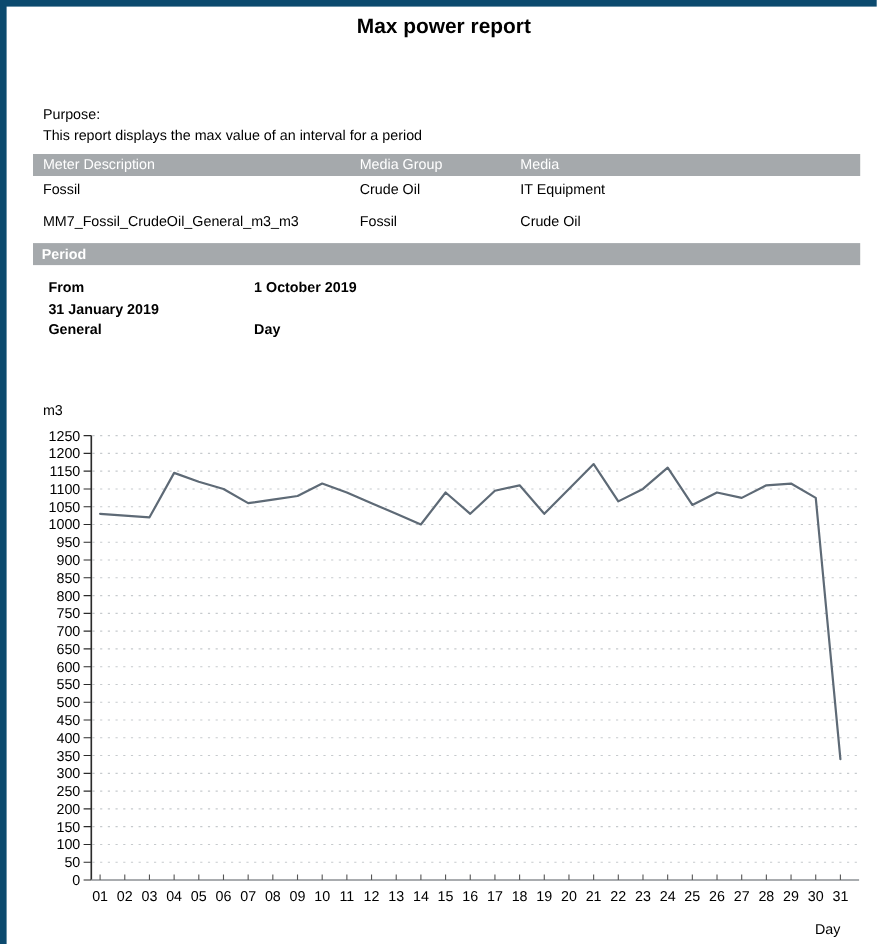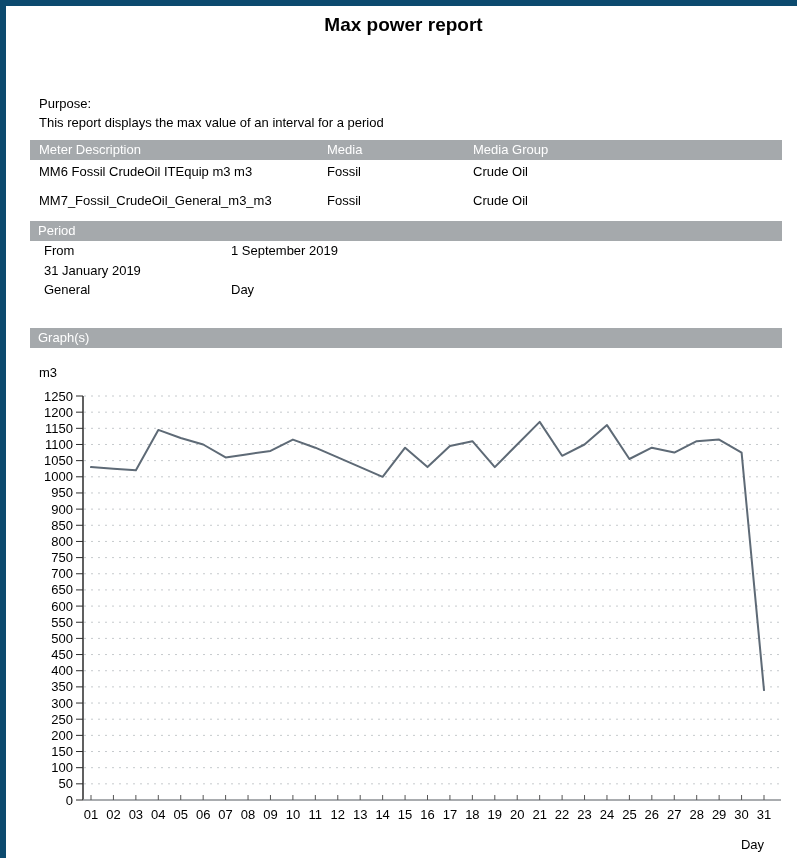--- a/index.html
+++ b/index.html
@@ -10,22 +10,22 @@
   }
   .title{position:absolute;top:8px;left:0;width:100%;text-align:center;
          font-size:19px;font-weight:bold;margin:0;}
   .purpose{position:absolute;top:88px;left:33px;line-height:19px;}
   .bar{background:#a5a9ac;color:#fff;height:20px;line-height:20px;box-sizing:border-box;}
   .tgrid{display:grid;grid-template-columns:297px 146px 144px 1fr;}
   .tgrid > *{line-height:20px;height:29px;white-space:nowrap;overflow:hidden;}
   .tgrid > :first-child{padding-left:9px;}
   .meter-table{position:absolute;top:134px;left:24px;width:752px;}
   .meter-rows{margin-top:2px;}
-  .period-section{position:absolute;top:215px;left:24px;width:752px;}
-  .pfields{margin-top:0;}
+  .period-section{position:absolute;top:215px;left:24px;width:752px;font-weight:bold;}
+  .pfields{margin-top:10px;}
   .pfield{display:grid;grid-template-columns:201px 1fr;height:19.5px;line-height:19.5px;}
   .pfield > :first-child{padding-left:14px;}
   .graphs-bar{position:absolute;top:322px;left:24px;width:752px;padding-left:8px;}
   .period-section .bar{padding-left:8px;}
   .m3-label{position:absolute;top:359px;left:33px;}
   #chart{position:absolute;top:378px;left:0;}
   #chart text{font-family:"Liberation Sans",sans-serif;font-size:13px;fill:#000;}
 </style>
 </head>
 <body>
@@ -35,55 +35,54 @@
   <h1 class="title">Max power report</h1>
 
   <div class="purpose">
     <div>Purpose:</div>
     <div>This report displays the max value of an interval for a period</div>
   </div>
 
   <div class="meter-table">
     <div class="bar tgrid">
       <div>Meter Description</div>
+      <div>Media Group</div>
       <div>Media</div>
-      <div>Media Group</div>
     </div>
     <div class="meter-rows" id="meter-rows">
         <div class="tgrid">
-          <div>MM6 Fossil CrudeOil ITEquip m3 m3</div>
           <div>Fossil</div>
           <div>Crude Oil</div>
+          <div>IT Equipment</div>
         </div>
         <div class="tgrid">
           <div>MM7_Fossil_CrudeOil_General_m3_m3</div>
           <div>Fossil</div>
           <div>Crude Oil</div>
         </div>
       </div>
   </div>
 
   <div class="period-section">
     <div class="bar">Period</div>
     <div class="pfields">
       <div class="pfield">
         <div>From</div>
-        <div>1 September 2019</div>
+        <div>1 October 2019</div>
       </div>
       <div class="pfield">
         <div>31 January 2019</div>
       </div>
       <div class="pfield">
         <div>General</div>
         <div>Day</div>
       </div>
     </div>
   </div>
 
-  <div class="bar graphs-bar">Graph(s)</div>
 
   <div class="m3-label">m3</div>
 
   <svg id="chart" width="797" height="478">
       <line x1="70" y1="416" x2="77" y2="416" stroke="#2b2b2b" stroke-width="1"></line>
       <text x="67" y="420.5" text-anchor="end">0</text>
       <line x1="78" y1="399.84" x2="775" y2="399.84" stroke="#c6cacd" stroke-width="1" stroke-dasharray="2 5"></line>
       <line x1="70" y1="399.84" x2="77" y2="399.84" stroke="#2b2b2b" stroke-width="1"></line>
       <text x="67" y="404.34" text-anchor="end">50</text>
       <line x1="78" y1="383.68" x2="775" y2="383.68" stroke="#c6cacd" stroke-width="1" stroke-dasharray="2 5"></line>

